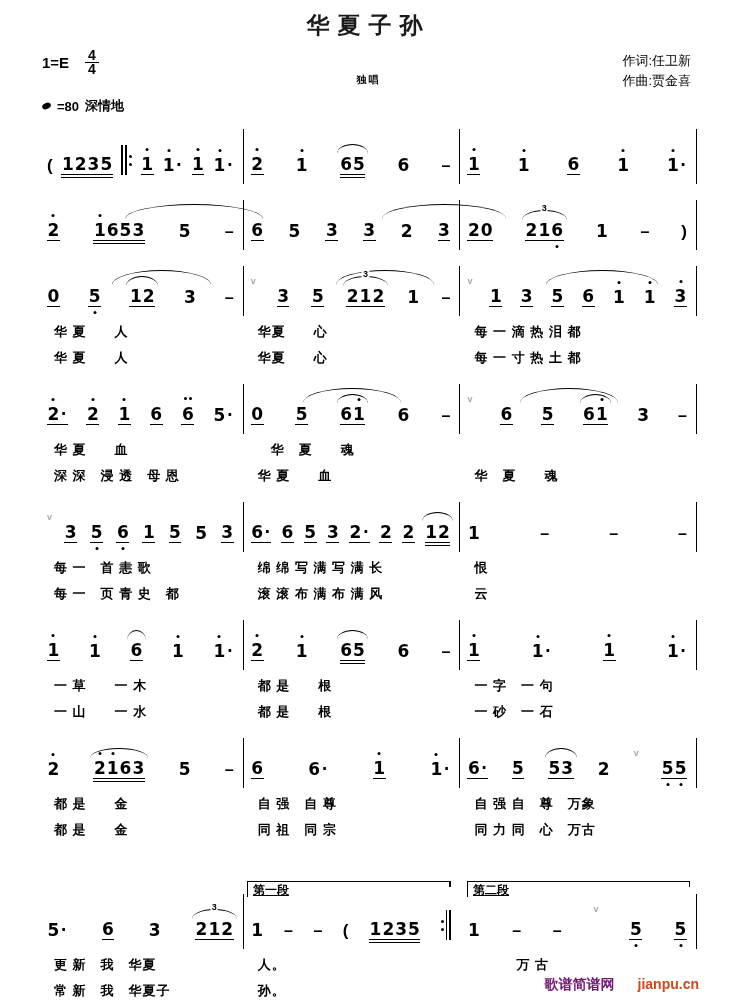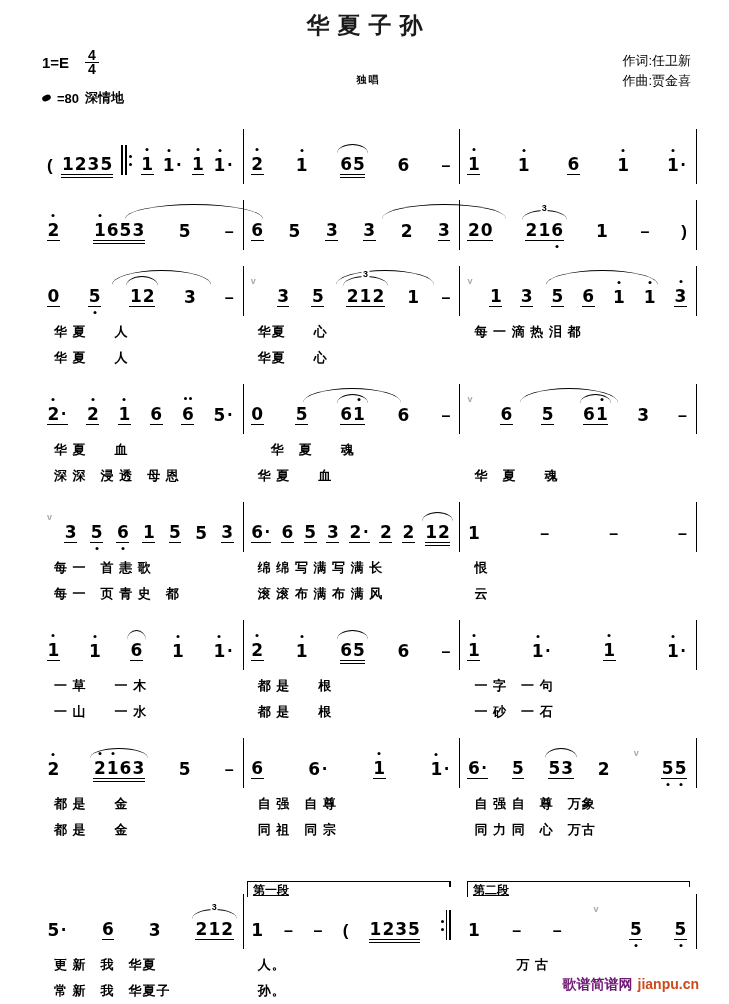--- a/index.html
+++ b/index.html
@@ -12,21 +12,21 @@
   *{box-sizing:border-box;}
 
   
   .title{ text-align:center; font-size:23px; font-weight:700; letter-spacing:8px; margin-top:2px; color:#1a1a1a;}
   .hdr{ position:relative; height:64px; margin-top:8px; }
   .keyblock{ position:absolute; left:2px; top:0; display:flex; align-items:center; gap:16px; font-weight:700; font-size:15px;}
   .meter{ display:inline-flex; flex-direction:column; align-items:center; font-size:14px; line-height:13px; font-weight:700;}
   .meter .mt{ border-bottom:1px solid #000; padding:0 3px; }
   .subtitle{ position:absolute; left:0; right:0; top:12px; text-align:center; font-size:10px; font-weight:700; letter-spacing:2px;margin-top:12px;}
   .credits{ position:absolute; right:6px; top:2px; font-size:13px; font-weight:400; line-height:20px; text-align:left;}
-  .tempoline{ position:absolute; left:2px; top:40px; display:flex; align-items:center; gap:6px; font-size:13px; font-weight:700;}
+  .tempoline{ position:absolute; left:2px; top:48px; display:flex; align-items:center; gap:6px; font-size:13px; font-weight:700;}
   .notehead{ width:9px; height:6px; background:#000; border-radius:50%; transform:rotate(-22deg); display:inline-block;}
 
   
   #score{ margin-top:4px; }
   .system{ position:relative; margin-top:16px; }
   #score .system:nth-child(8){ margin-top:54px; }
   #score .system:nth-child(9){ margin-top:40px; }
 
   .noteline{ display:flex; width:100%; }
   .measure{ display:flex; align-items:flex-end; justify-content:space-between;
@@ -63,21 +63,21 @@
   .lyr{ padding-left:14px; font-size:13px; font-weight:700; white-space:pre; letter-spacing:1px; line-height:21px;}
 
   
   .bracket{ position:absolute; top:-13px; height:16px; border-top:1.5px solid #000; border-left:1.5px solid #000;}
   .bracket::after{ content:""; position:absolute; right:0; top:0; width:1.5px; height:5px; background:#000;}
   .bracket span{ position:relative; top:-2px; left:3px; font-size:12px; font-weight:700; background:#fff; padding:0 2px;text-decoration:underline;}
   .slur{ position:absolute; top:4px; height:15px; border-top:1.5px solid #000;
          border-radius:50% 50% 0 0 / 100% 100% 0 0;}
   .watermark{ position:absolute; right:30px; bottom:10px; font-size:14px; font-weight:700;}
   .wm-site{ color:#701a75; }
-  .wm-url{ color:#cc4a1d; margin-left:5px; }
+  .wm-url{ color:#cc4a1d; margin-left:23px; }
 </style>
 </head>
 <body>
 
 <div class="page">
 
   <div class="title">华夏子孙</div>
 
   <div class="hdr">
     <div class="keyblock">
@@ -373,20 +373,21 @@
           </div>
         </div>
         <div class="lyrics">
           <div class="lyr c1">华 夏　　人</div>
           <div class="lyr c2">华夏　　心</div>
           <div class="lyr c3">每 一 滴 热 泪 都</div>
         </div>
         <div class="lyrics">
           <div class="lyr c1">华 夏　　人</div>
           <div class="lyr c2">华夏　　心</div>
+          <div class="lyr c3">每 一 寸 热 土 都</div>
         </div>
       </div>
       <div class="system">
         <div class="slur" style="width: 15%; left: 40%;"></div>
         <div class="slur" style="width: 15%; left: 73%;"></div>
         <div class="noteline">
           <div class="measure c1">
             <span class="note">
               <span class="dgrow u1">
                 <span class="dg">2<i class="ud"></i></span>

